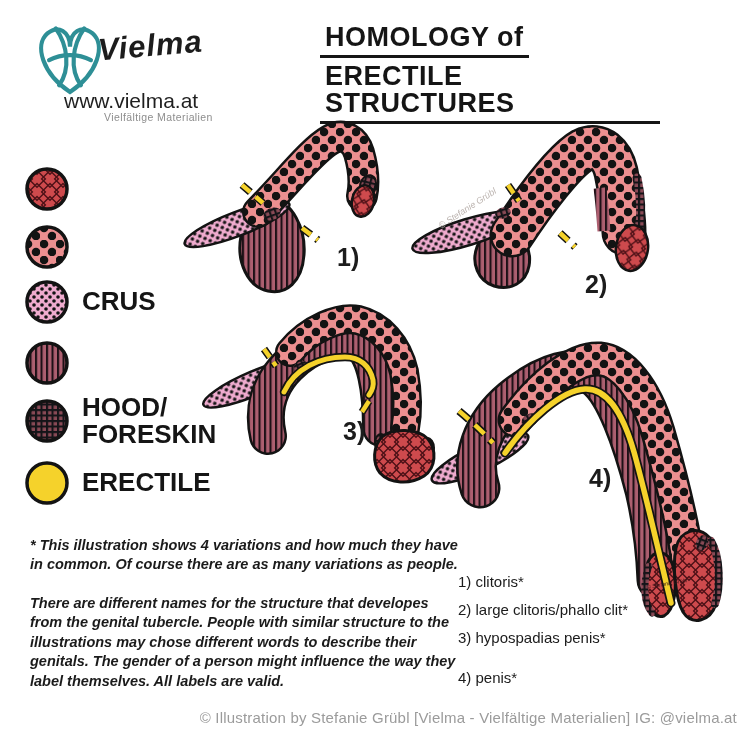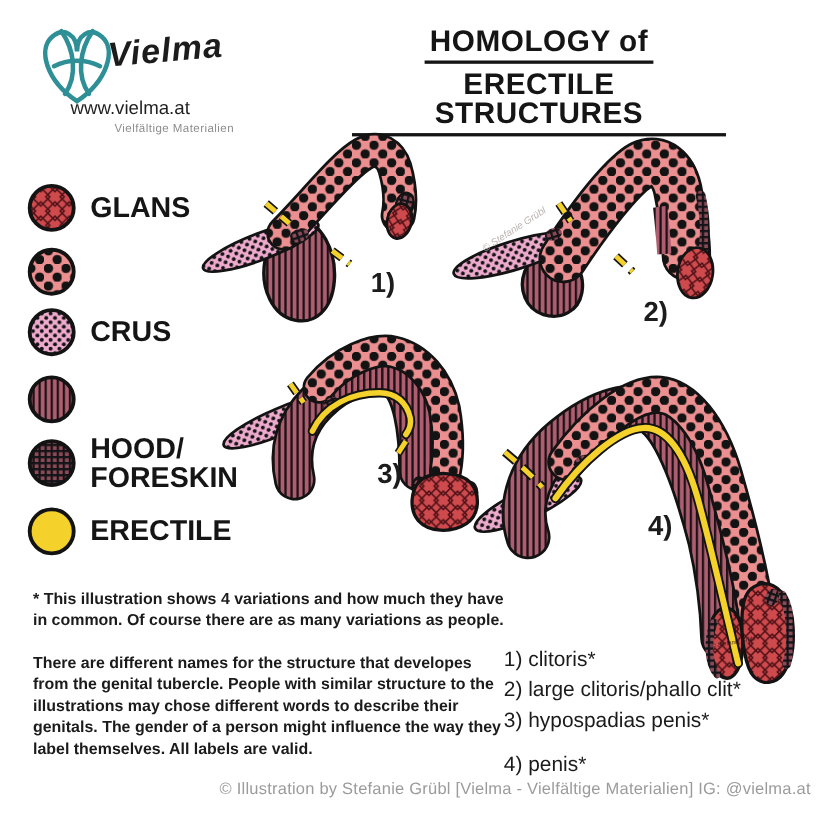--- a/index.html
+++ b/index.html
@@ -3,36 +3,36 @@
 <meta charset="utf-8">
 <style>
   html,body{margin:0;padding:0;background:#ffffff;}
   .canvas{position:relative;width:745px;height:745px;background:#ffffff;overflow:hidden;
           font-family:"Liberation Sans", sans-serif;color:#1b1b1b;}
   .abs{position:absolute;}
   
   .logo-script{position:absolute;left:98px;top:28px;font-size:31px;font-weight:700;font-style:italic;
                transform:rotate(-5deg);letter-spacing:1px;color:#1c1c1c;}
   .logo-tagline{position:absolute;left:104px;top:74px;font-size:10.5px;color:#8d8d8d;letter-spacing:.4px;margin-top:37px;}
-  .logo-url{position:absolute;left:64px;top:89px;font-size:17px;font-weight:500;color:#1f1f1f;}
-  
-  .title-block{position:absolute;left:320px;top:24px;width:340px;text-align:center;line-height:1;}
+  .logo-url{position:absolute;left:64px;top:89px;font-size:21px;font-weight:500;color:#1f1f1f;}
+  
+  .title-block{position:absolute;left:320px;top:24px;width:340px;text-align:left;line-height:1;}
   .title-line{display:inline-block;font-size:27px;font-weight:700;letter-spacing:.5px;color:#151515;
               border-bottom:3px solid #151515;padding:0 5px 4px 5px;margin-bottom:5px;}
   
   .legend-row{position:absolute;left:24px;display:flex;align-items:center;gap:12px;}
   .legend-label{font-size:26px;font-weight:700;color:#151515;white-space:pre-line;line-height:1.05;}
   
   .fig-num{position:absolute;font-size:25px;font-weight:600;color:#1c1c1c;}
   
   .notes{position:absolute;left:30px;top:536px;width:430px;font-size:14.5px;font-weight:700;
          line-height:1.34;color:#1b1b1b;}
-  .notes p{margin:0 0 19px 0;}
-  
-  .variant-item{position:absolute;left:458px;font-size:19px;font-weight:500;color:#1b1b1b;margin-top:16px;}
+  .notes p{margin:0 0 19px 0;font-style:italic;}
+  
+  .variant-item{position:absolute;left:458px;font-size:15px;font-weight:500;color:#1b1b1b;}
   
   .footer{position:absolute;right:8px;top:709px;font-size:15px;color:#9b9b9b;letter-spacing:.2px;}
   svg{display:block;}
 </style>
 </head>
 <body>
 
 <div class="canvas">
 
   <svg width="0" height="0" style="position:absolute" aria-hidden="true">
@@ -80,21 +80,20 @@
 
   <div class="title-block">
     <span class="title-line">HOMOLOGY of</span><br>
     <span class="title-line">ERECTILE STRUCTURES</span>
   </div>
 
   <div class="legend-row" style="top:166px">
     <svg width="46" height="46">
       <circle cx="23" cy="23" r="20" fill="url(#pat-glans)" stroke="#131313" stroke-width="3.5"></circle>
     </svg>
-    <span class="legend-label">GLANS</span>
   </div>
   <div class="legend-row" style="top:224px">
     <svg width="46" height="46">
       <circle cx="23" cy="23" r="20" fill="url(#pat-shaft)" stroke="#131313" stroke-width="3.5"></circle>
     </svg>
   </div>
   <div class="legend-row" style="top:279px">
     <svg width="46" height="46">
       <circle cx="23" cy="23" r="20" fill="url(#pat-crus)" stroke="#131313" stroke-width="3.5"></circle>
     </svg>

